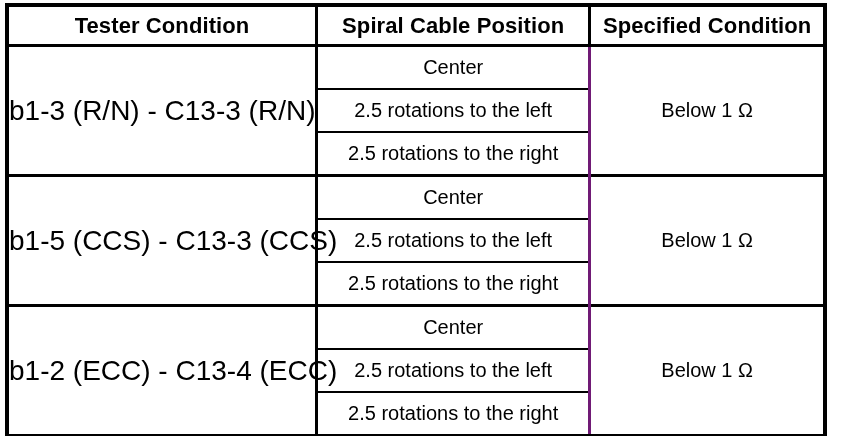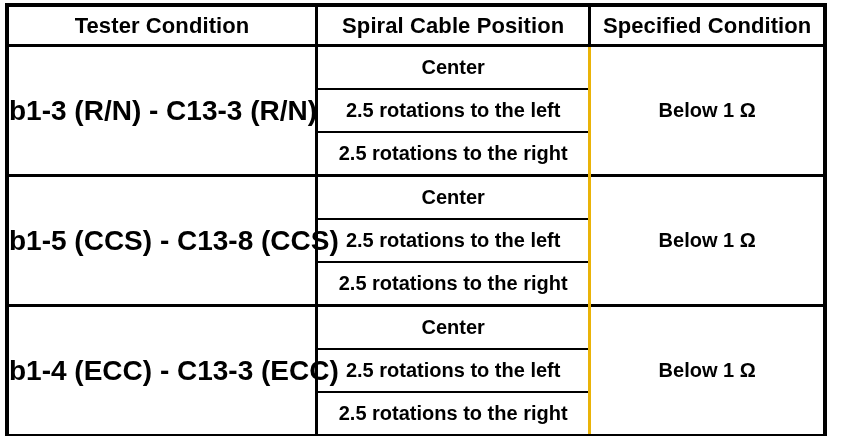--- a/index.html
+++ b/index.html
@@ -34,21 +34,21 @@
     border: 4px solid #000000;
   }
 
   .spec-table td,
   .spec-table th {
     padding: 0;
     margin: 0;
     vertical-align: middle;
     text-align: center;
     background: #ffffff;
-    font-weight: bold;
+    font-weight: normal;
     color: #000000;
   }
 
   
   col.col-tester   { width: 308px; }
   col.col-position { width: 272px; }
   col.col-spec     { width: 234px; }
 
   
   .header-row th {
@@ -78,21 +78,21 @@
     padding: 0 3px;
     white-space: nowrap;
   }
   .position-cell.sub-divider {
     border-top: 2px solid #000000;
     margin-top: 43px;
   }
 
   .spec-cell {
     font-size: 20px;
-    border-left: 3px solid #eab308;
+    border-left: 3px solid #701a75;
     white-space: nowrap;
   }
 
   
   .group-sep > td {
     border-top: 3px solid #000000;
   }
 </style>
 </head>
 <body>
@@ -122,33 +122,33 @@
         <td class="spec-cell" rowspan="3">Below 1 Ω</td>
       </tr>
       <tr>
         <td class="position-cell sub-divider">2.5 rotations to the left</td>
       </tr>
       <tr>
         <td class="position-cell sub-divider">2.5 rotations to the right</td>
       </tr>
 
       <tr class="group-sep">
-        <td class="tester-cell" rowspan="3">b1-5 (CCS) - C13-8 (CCS)</td>
+        <td class="tester-cell" rowspan="3">b1-5 (CCS) - C13-3 (CCS)</td>
         <td class="position-cell">Center</td>
         <td class="spec-cell" rowspan="3">Below 1 Ω</td>
       </tr>
       <tr>
         <td class="position-cell sub-divider">2.5 rotations to the left</td>
       </tr>
       <tr>
         <td class="position-cell sub-divider">2.5 rotations to the right</td>
       </tr>
 
       <tr class="group-sep">
-        <td class="tester-cell" rowspan="3">b1-4 (ECC) - C13-3 (ECC)</td>
+        <td class="tester-cell" rowspan="3">b1-2 (ECC) - C13-4 (ECC)</td>
         <td class="position-cell">Center</td>
         <td class="spec-cell" rowspan="3">Below 1 Ω</td>
       </tr>
       <tr>
         <td class="position-cell sub-divider">2.5 rotations to the left</td>
       </tr>
       <tr>
         <td class="position-cell sub-divider">2.5 rotations to the right</td>
       </tr>
 

